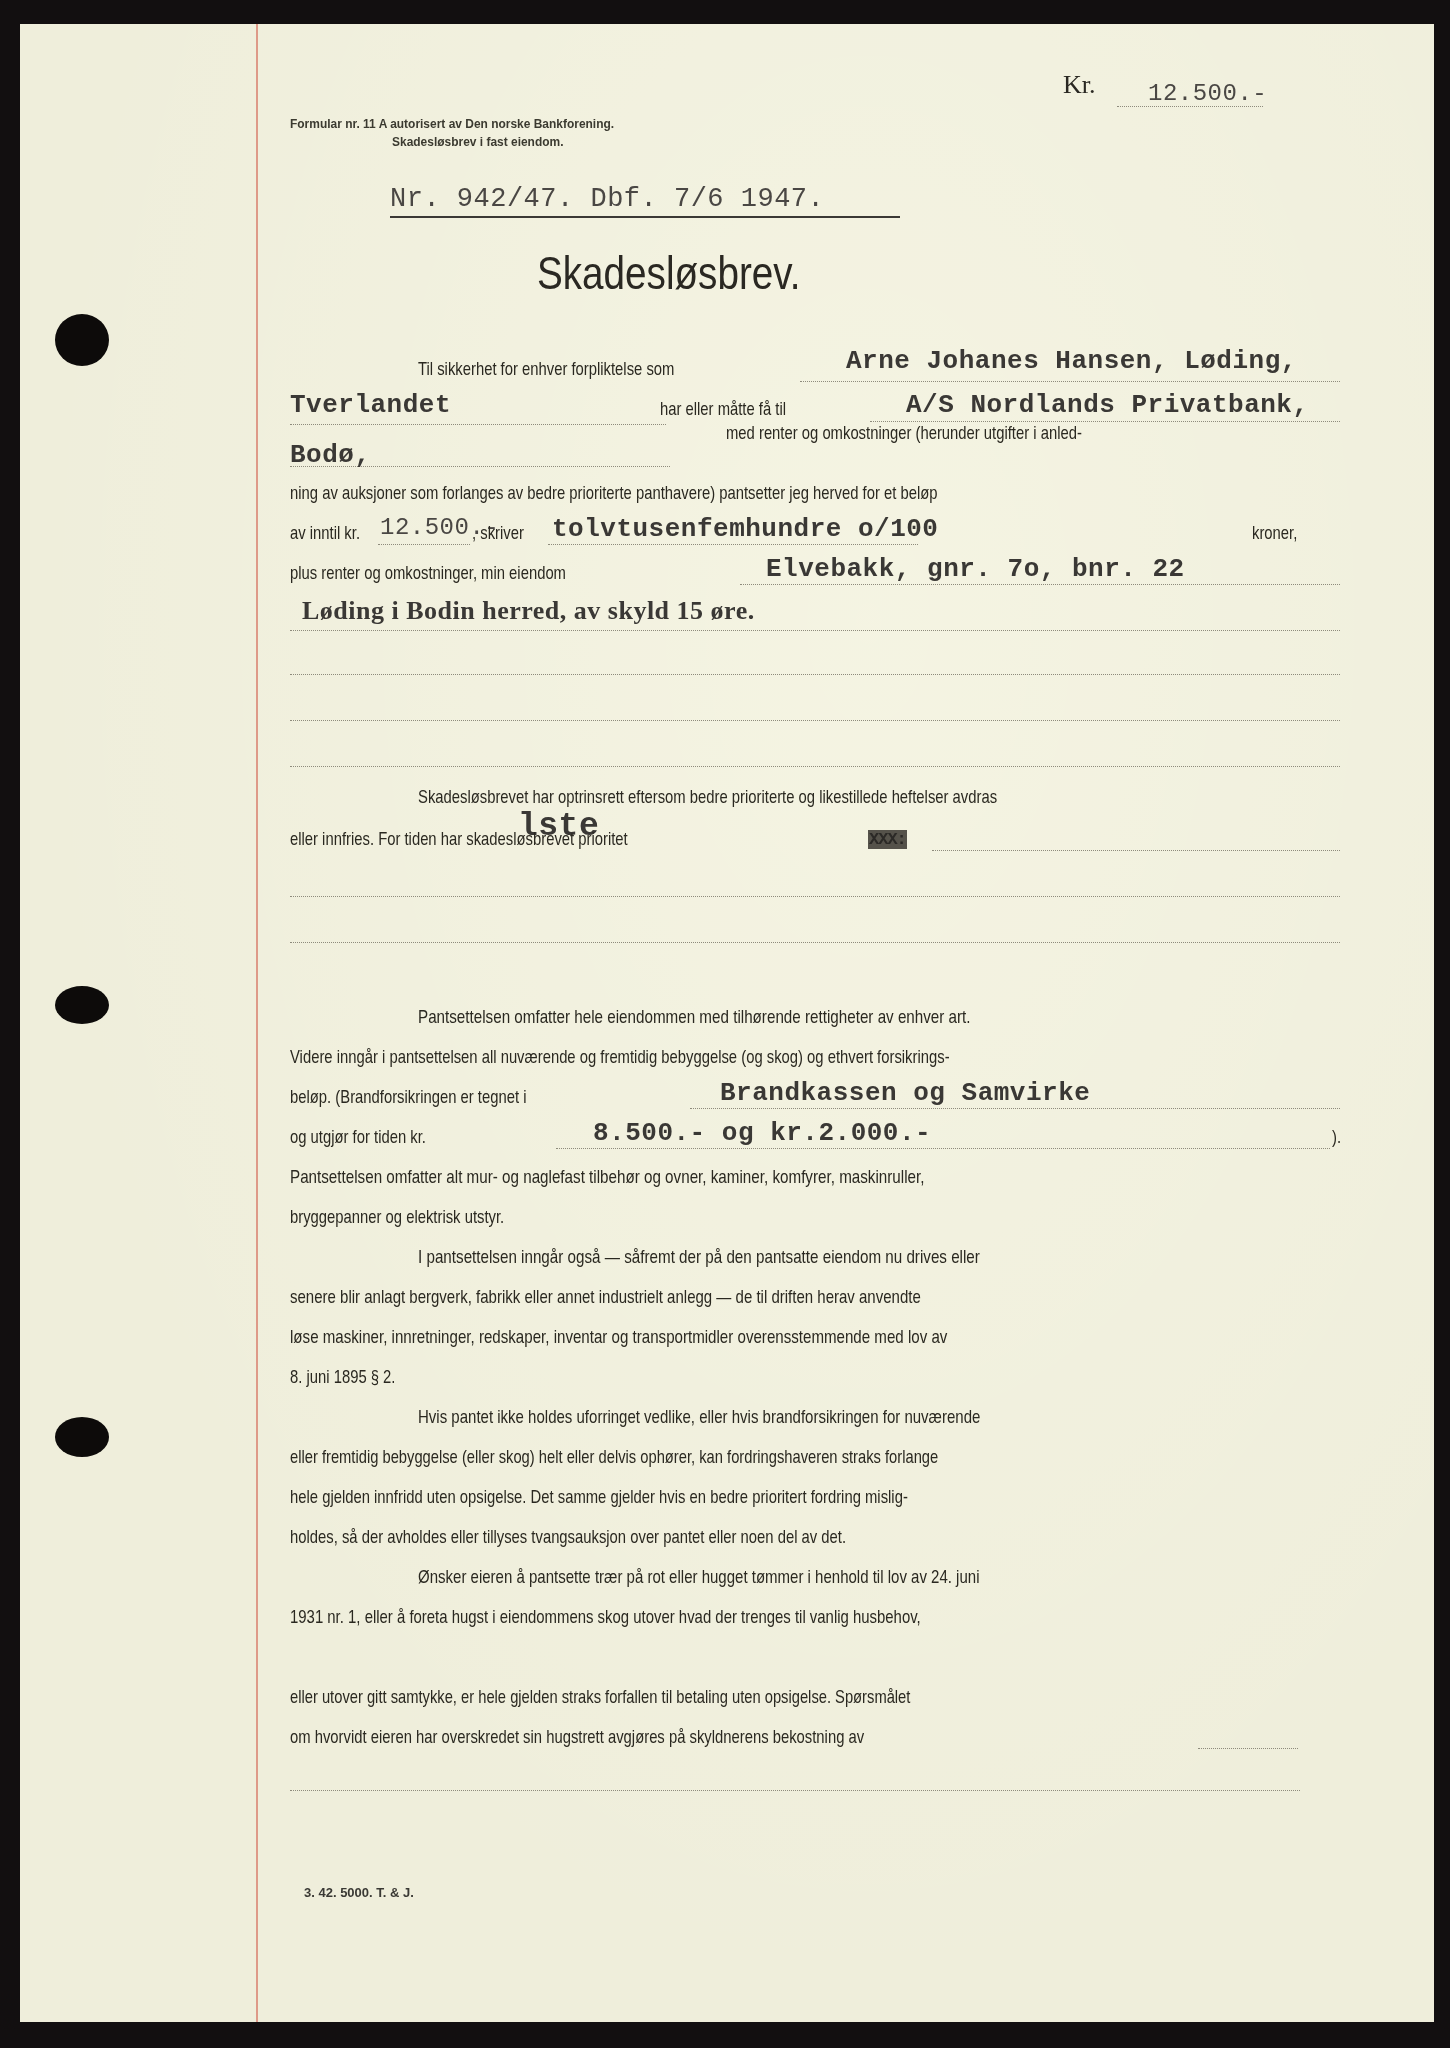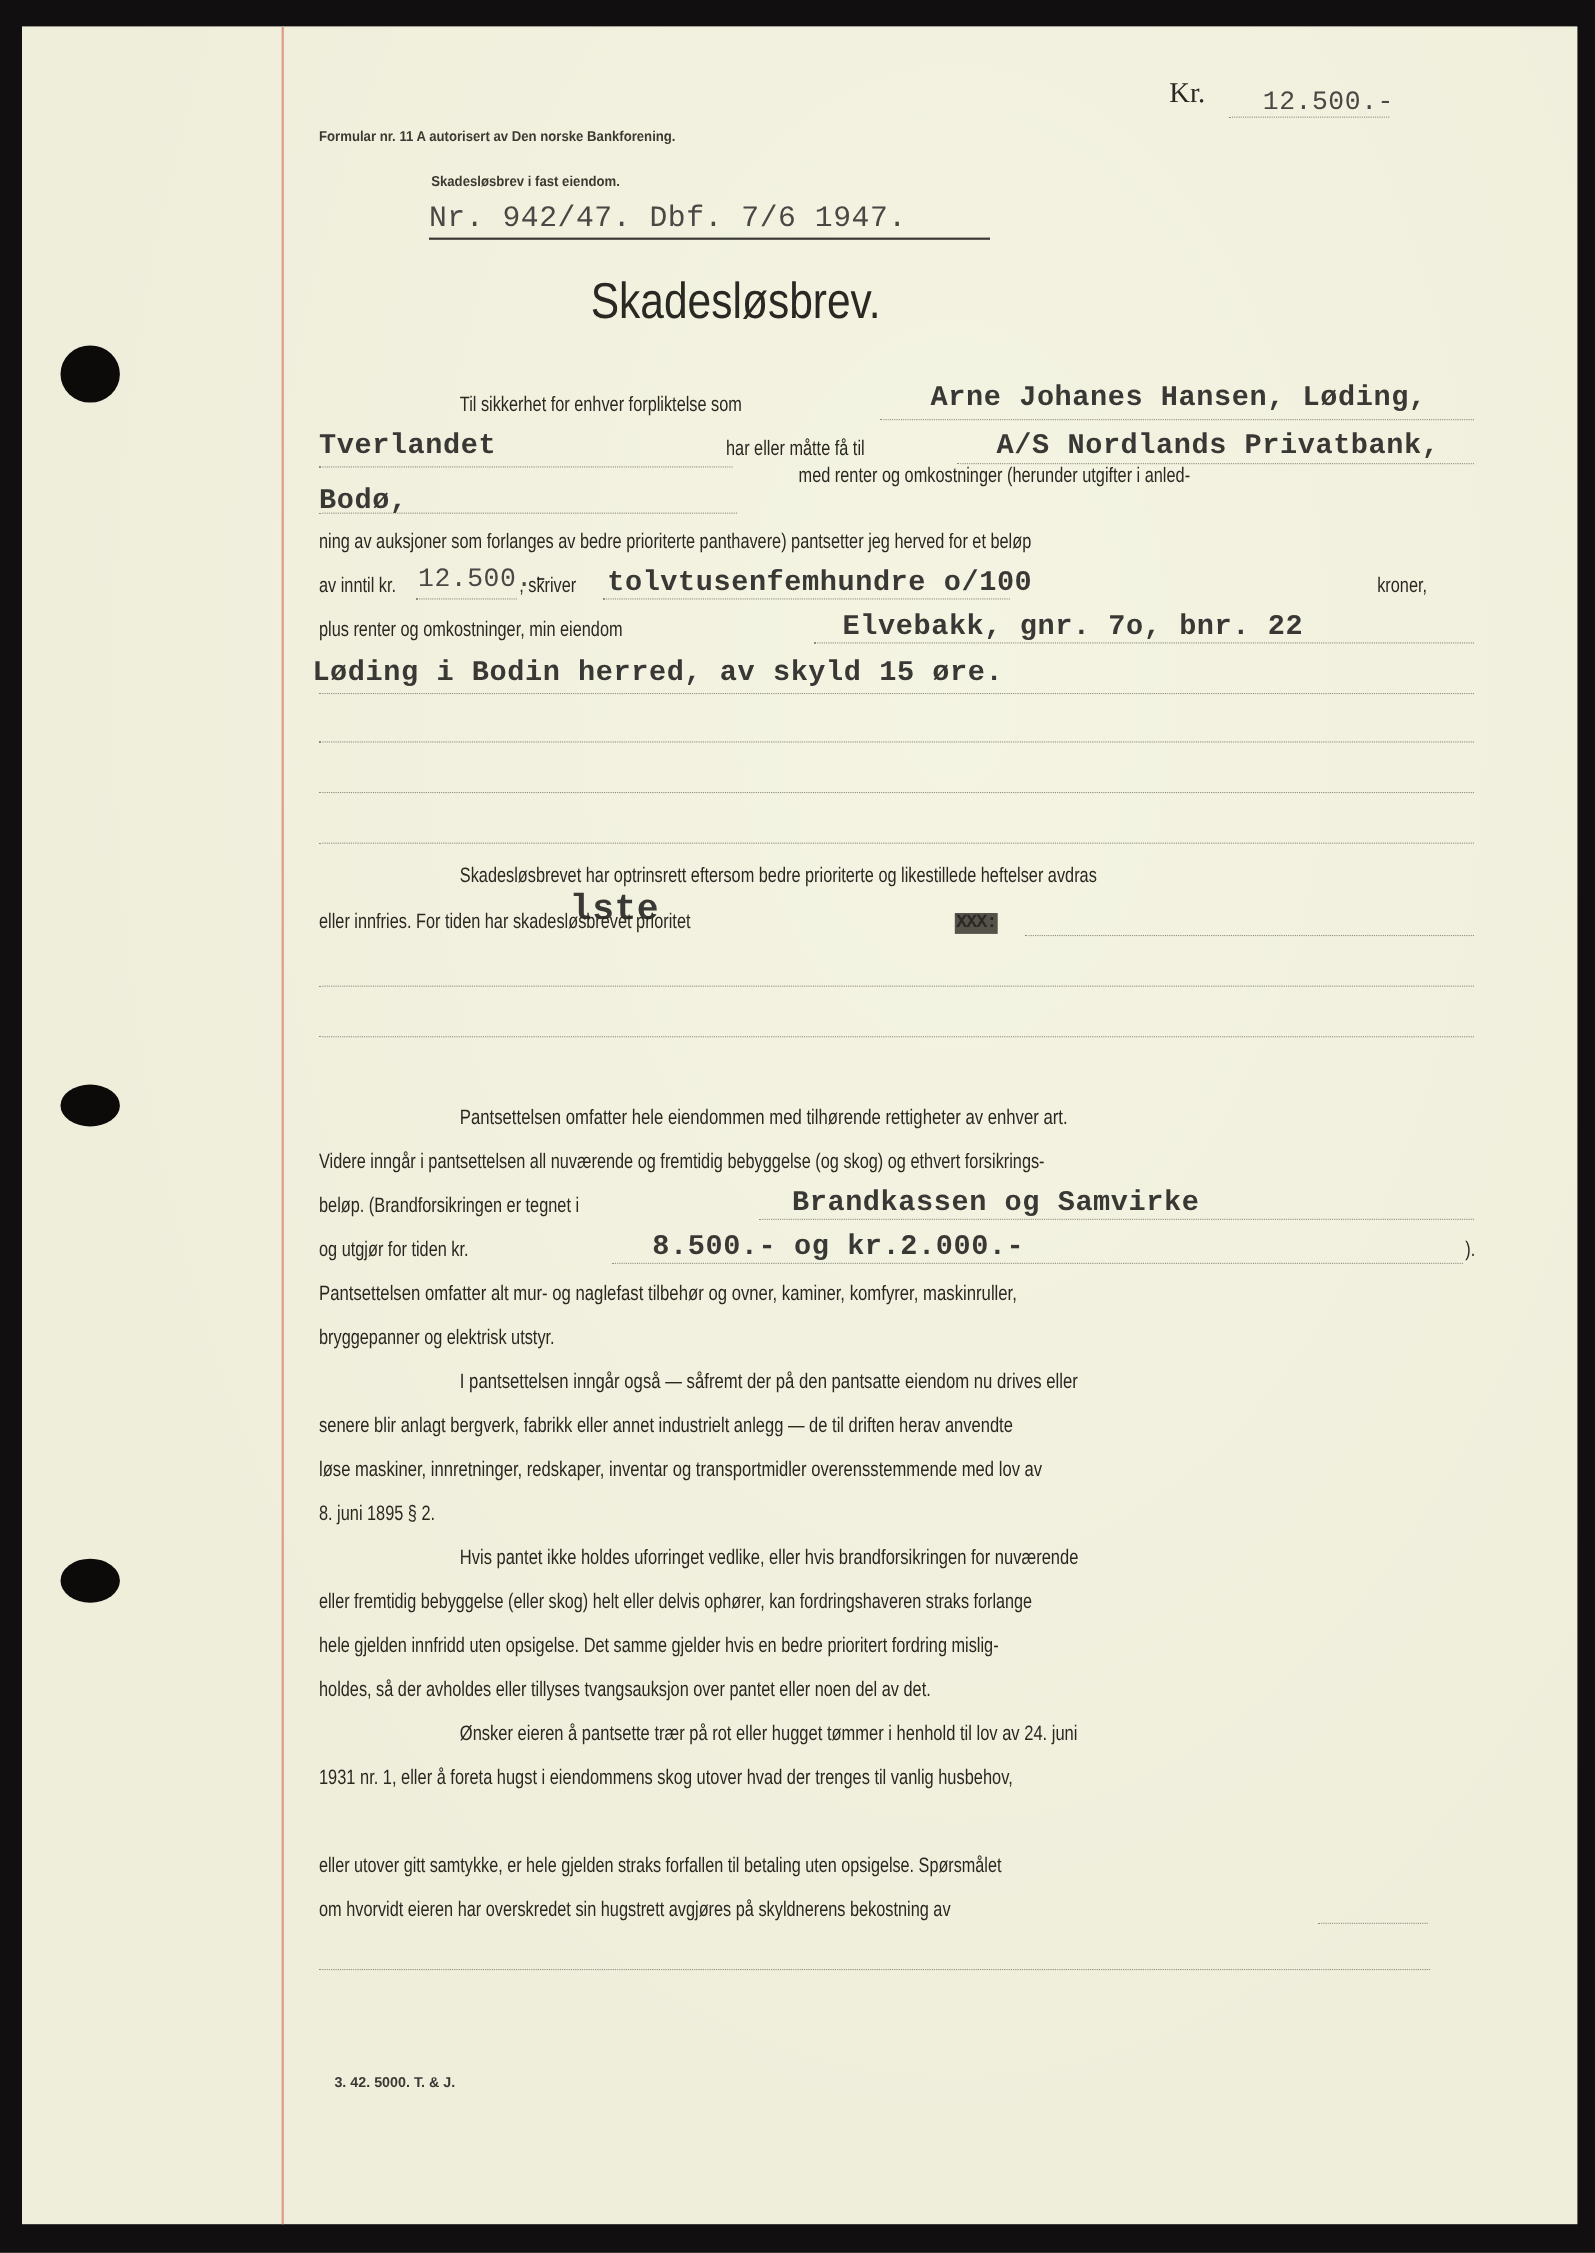--- a/index.html
+++ b/index.html
@@ -54,21 +54,21 @@
 </head>
 <body>
 
 <div class="paper">
   <div class="margin-line"></div>
   <div class="hole" style="left:35px; top:290px;"></div>
   <div class="hole" style="left:35px; top:962px; height:38px;"></div>
   <div class="hole" style="left:35px; top:1393px; height:40px;"></div>
 
   <div class="abs small-print" style="left:270px; top:92px;"><span class="cond" style="transform:scaleX(0.92)">Formular nr. 11 A autorisert av Den norske Bankforening.</span></div>
-  <div class="abs small-print" style="left:372px; top:110px;margin-top:23px;"><span class="cond" style="transform:scaleX(0.92)">Skadesløsbrev i fast eiendom.</span></div>
+  <div class="abs small-print" style="left:372px; top:110px;"><span class="cond" style="transform:scaleX(0.92)">Skadesløsbrev i fast eiendom.</span></div>
 
   <div class="abs kr-label" style="left:1043px; top:46px;">Kr.</div>
   <div class="dots" style="left:1097px; top:82px; width:146px;"></div>
   <div class="abs type light" style="left:1128px; top:56px; font-size:24px;">12.500.-</div>
 
   <div class="abs type light" style="left:370px; top:160px; font-size:27px;">Nr. 942/47.  Dbf. 7/6 1947.</div>
   <div class="underline-solid" style="left:370px; top:192px; width:510px;"></div>
 
   <div class="abs" style="left:517px; top:222px;"><span class="title">Skadesløsbrev.</span></div>
 
@@ -94,21 +94,21 @@
   <div class="abs print" style="left:452px; top:498px;"><span class="cond">, skriver</span></div>
   <div class="dots" style="left:528px; top:520px; width:370px;"></div>
   <div class="abs type" style="left:532px; top:490px;">tolvtusenfemhundre o/100</div>
   <div class="abs print" style="left:1232px; top:498px;"><span class="cond">kroner,</span></div>
 
   <div class="abs print" style="left:270px; top:538px;"><span class="cond">plus renter og omkostninger, min eiendom</span></div>
   <div class="dots" style="left:720px; top:560px; width:600px;"></div>
   <div class="abs type" style="left:746px; top:530px;">Elvebakk, gnr. 7o, bnr. 22</div>
 
   <div class="dots" style="left:270px; top:606px; width:1050px;"></div>
-  <div class="abs type" style="left:264px; top:572px;">Løding i Bodin herred, av skyld 15 øre.</div>
+  <div class="abs type" style="left:282px; top:572px;font-family:Liberation Serif, serif;">Løding i Bodin herred, av skyld 15 øre.</div>
 
   <div class="dots" style="left:270px; top:650px; width:1050px;"></div>
   <div class="dots" style="left:270px; top:696px; width:1050px;"></div>
   <div class="dots" style="left:270px; top:742px; width:1050px;"></div>
 
   <div class="abs print" style="left:398px; top:762px;"><span class="cond">Skadesløsbrevet har optrinsrett eftersom bedre prioriterte og likestillede heftelser avdras</span></div>
   <div class="abs type" style="left:498px; top:784px; font-size:33px;">lste</div>
   <div class="abs print" style="left:270px; top:804px;"><span class="cond">eller innfries.  For tiden har skadesløsbrevet prioritet</span></div>
   <div class="abs strike" style="left:848px; top:806px;">XXX:</div>
   <div class="dots" style="left:912px; top:826px; width:408px;"></div>

